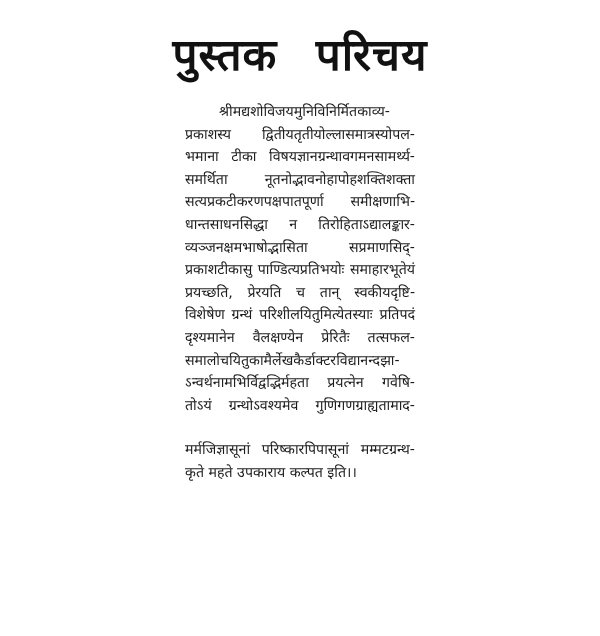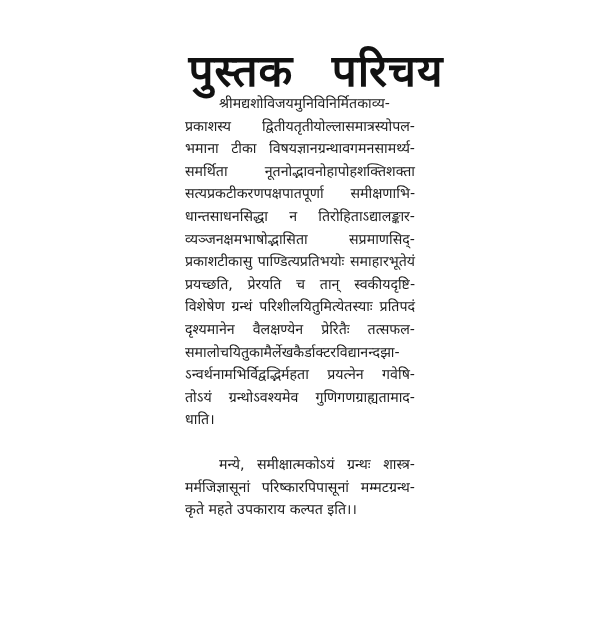--- a/index.html
+++ b/index.html
@@ -25,27 +25,27 @@
       left: 155px;
       top: 26px;
       width: 290px;
       text-align: center;
       font-size: 44px;
       font-weight: bold;
       letter-spacing: 1px;
       word-spacing: 22px;
       line-height: 58px;
       color: #111111;
-      margin: 16px;
+      margin: 0;
       white-space: nowrap;
     }
     .body-text {
       position: absolute;
       left: 185px;
-      top: 92px;
+      top: 100px;
       width: 230px;
     }
     .para {
       margin: 0;
     }
     .line {
       display: block;
       font-size: 14.2px;
       line-height: 22.6px;
       height: 22.6px;
@@ -79,21 +79,19 @@
       <span class="line">सत्यप्रकटीकरणपक्षपातपूर्णा समीक्षणाभि-</span>
       <span class="line">धान्तसाधनसिद्धा न तिरोहिताऽद्यालङ्कार-</span>
       <span class="line">व्यञ्जनक्षमभाषोद्भासिता सप्रमाणसिद्-</span>
       <span class="line">प्रकाशटीकासु पाण्डित्यप्रतिभयोः समाहारभूतेयं</span>
       <span class="line">प्रयच्छति, प्रेरयति च तान् स्वकीयदृष्टि-</span>
       <span class="line">विशेषेण ग्रन्थं परिशीलयितुमित्येतस्याः प्रतिपदं</span>
       <span class="line">दृश्यमानेन वैलक्षण्येन प्रेरितैः तत्सफल-</span>
       <span class="line">समालोचयितुकामैर्लेखकैर्डाक्टरविद्यानन्दझा-</span>
       <span class="line">ऽन्वर्थनामभिर्विद्वद्भिर्महता प्रयत्नेन गवेषि-</span>
       <span class="line">तोऽयं ग्रन्थोऽवश्यमेव गुणिगणग्राह्यतामाद-</span>
-      <span class="line last">धाति।</span>
     </p>
     <p class="para">
-      <span class="line first">मन्ये, समीक्षात्मकोऽयं ग्रन्थः शास्त्र-</span>
       <span class="line">मर्मजिज्ञासूनां परिष्कारपिपासूनां मम्मटग्रन्थ-</span>
       <span class="line last">कृते महते उपकाराय कल्पत इति।।</span>
     </p>
   </div>
 </div>
 
 </body></html>

